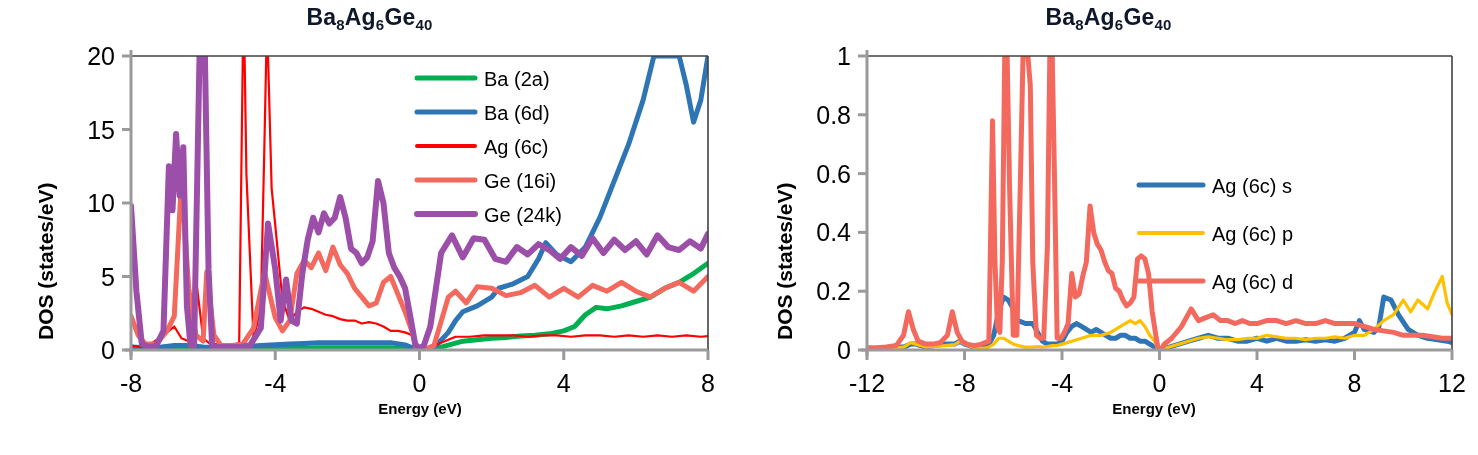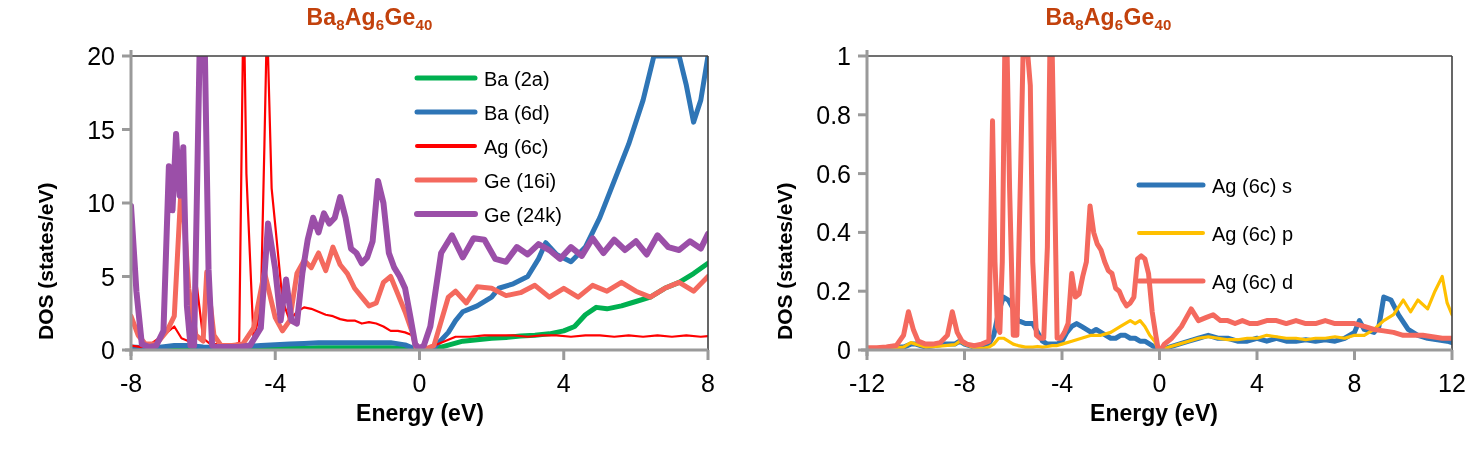--- a/index.html
+++ b/index.html
@@ -3,29 +3,29 @@
 <meta charset="utf-8">
 <style>
   html,body{margin:0;padding:0;background:#ffffff;}
   body{width:1478px;height:455px;font-family:"Liberation Sans",sans-serif;overflow:hidden;}
   .figure{position:relative;width:1478px;height:455px;background:#fff;}
   .panel{position:absolute;top:0;height:455px;width:739px;}
   .panel-left{left:0;}
   .panel-right{left:739px;}
   .chart-title{
     position:absolute;left:0;right:0;top:4px;text-align:center;
-    font-weight:bold;font-size:23px;color:#c2410c;letter-spacing:.2px;
+    font-weight:bold;font-size:23px;color:#0f172a;letter-spacing:.2px;
   }
   .chart-title sub{font-size:15px;vertical-align:baseline;position:relative;top:5px;}
   .ylabel{
     position:absolute;font-weight:bold;font-size:21px;color:#000;
     transform:rotate(-90deg);transform-origin:left top;white-space:nowrap;
   }
   .xlabel{
-    position:absolute;font-weight:bold;font-size:23px;color:#000;text-align:center;
+    position:absolute;font-weight:bold;font-size:15px;color:#000;text-align:center;
   }
   .plotsvg{position:absolute;left:0;top:0;}
   .tick-text{font-family:"Liberation Sans",sans-serif;font-size:25px;fill:#000;}
   .legend-text{font-family:"Liberation Sans",sans-serif;font-size:20px;fill:#000;}
 </style>
 </head>
 <body>
 
 <div class="figure">
 

